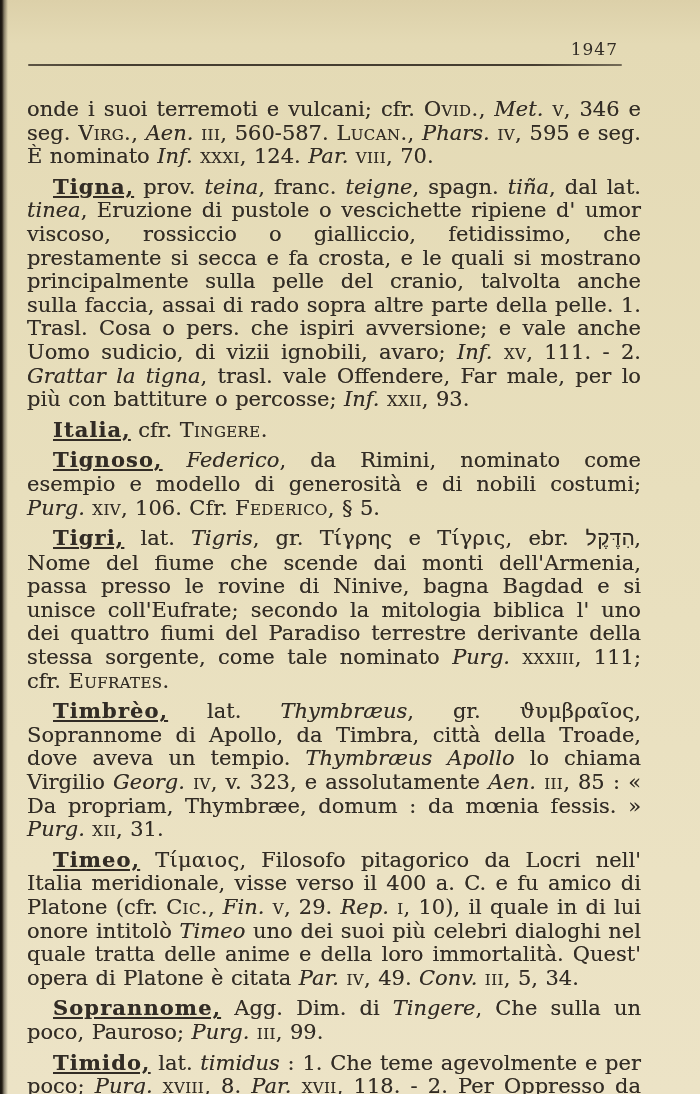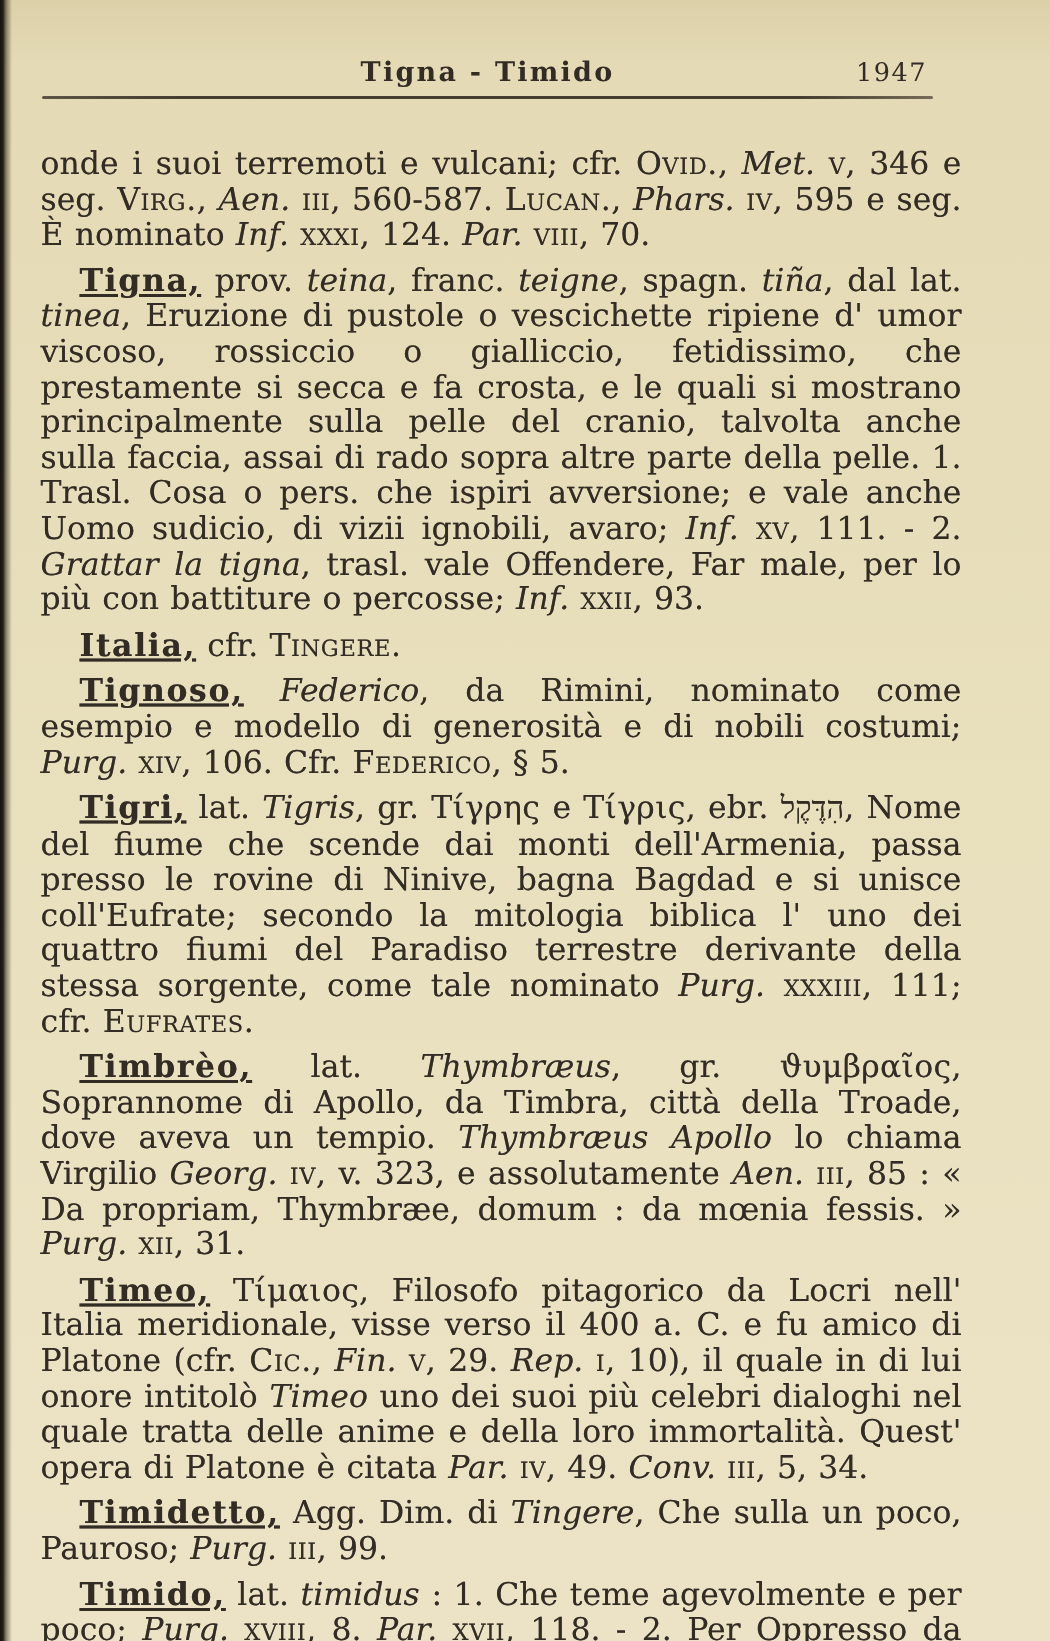--- a/index.html
+++ b/index.html
@@ -51,39 +51,38 @@
     word-spacing:.8px;
   }
   .para{text-indent:26px;}
   .para.no-indent{text-indent:0;}
   .para + .para{margin-top:6px;}
   .seg-plain{}
   .seg-i{font-style:italic;}
   .seg-b{font-weight:700;letter-spacing:1.1px;text-decoration:underline;}
   .seg-sc{font-variant:small-caps;letter-spacing:.4px;}
   .seg-g{letter-spacing:.2px;margin-top:12px;}
-  .seg-he{font-family:Liberation Serif, serif;font-size:.98em;}
+  .seg-he{font-family:Liberation Mono, monospace;font-size:.98em;}
 </style>
 </head>
 <body>
 
 <div class="page">
   <div class="left-edge"></div>
 
   <div class="header">
-    <span class="header-title">Tigna - Timido</span>
     <span class="page-number">1947</span>
   </div>
 
   <div class="rule"></div>
 
   <div class="text-block">
     <p class="para no-indent"><span class="seg-plain">onde i suoi terremoti e vulcani; cfr. </span><span class="seg-sc">Ovid.</span><span class="seg-plain">, </span><span class="seg-i">Met.</span><span class="seg-plain"> </span><span class="seg-sc">v</span><span class="seg-plain">, 346 e seg. </span><span class="seg-sc">Virg.</span><span class="seg-plain">, </span><span class="seg-i">Aen.</span><span class="seg-plain"> </span><span class="seg-sc">iii</span><span class="seg-plain">, 560-587. </span><span class="seg-sc">Lucan.</span><span class="seg-plain">, </span><span class="seg-i">Phars.</span><span class="seg-plain"> </span><span class="seg-sc">iv</span><span class="seg-plain">, 595 e seg. È nominato </span><span class="seg-i">Inf.</span><span class="seg-plain"> </span><span class="seg-sc">xxxi</span><span class="seg-plain">, 124. </span><span class="seg-i">Par.</span><span class="seg-plain"> </span><span class="seg-sc">viii</span><span class="seg-plain">, 70.</span></p>
     <p class="para"><span class="seg-b">Tigna,</span><span class="seg-plain"> prov. </span><span class="seg-i">teina</span><span class="seg-plain">, franc. </span><span class="seg-i">teigne</span><span class="seg-plain">, spagn. </span><span class="seg-i">tiña</span><span class="seg-plain">, dal lat. </span><span class="seg-i">tinea</span><span class="seg-plain">, Eruzione di pustole o vescichette ripiene d' umor viscoso, rossiccio o gialliccio, fetidissimo, che prestamente si secca e fa crosta, e le quali si mostrano principalmente sulla pelle del cranio, talvolta anche sulla faccia, assai di rado sopra altre parte della pelle. 1. Trasl. Cosa o pers. che ispiri avversione; e vale anche Uomo sudicio, di vizii ignobili, avaro; </span><span class="seg-i">Inf.</span><span class="seg-plain"> </span><span class="seg-sc">xv</span><span class="seg-plain">, 111. - 2. </span><span class="seg-i">Grattar la tigna</span><span class="seg-plain">, trasl. vale Offendere, Far male, per lo più con battiture o percosse; </span><span class="seg-i">Inf.</span><span class="seg-plain"> </span><span class="seg-sc">xxii</span><span class="seg-plain">, 93.</span></p>
     <p class="para"><span class="seg-b">Italia,</span><span class="seg-plain"> cfr. </span><span class="seg-sc">Tingere</span><span class="seg-plain">.</span></p>
     <p class="para"><span class="seg-b">Tignoso,</span><span class="seg-plain"> </span><span class="seg-i">Federico</span><span class="seg-plain">, da Rimini, nominato come esempio e modello di generosità e di nobili costumi; </span><span class="seg-i">Purg.</span><span class="seg-plain"> </span><span class="seg-sc">xiv</span><span class="seg-plain">, 106. Cfr. </span><span class="seg-sc">Federico</span><span class="seg-plain">, § 5.</span></p>
     <p class="para"><span class="seg-b">Tigri,</span><span class="seg-plain"> lat. </span><span class="seg-i">Tigris</span><span class="seg-plain">, gr. </span><span class="seg-g">Τίγρης</span><span class="seg-plain"> e </span><span class="seg-g">Τίγρις</span><span class="seg-plain">, ebr. </span><span class="seg-he">הִדֶּקֶל</span><span class="seg-plain">, Nome del fiume che scende dai monti dell'Armenia, passa presso le rovine di Ninive, bagna Bagdad e si unisce coll'Eufrate; secondo la mitologia biblica l' uno dei quattro fiumi del Paradiso terrestre derivante della stessa sorgente, come tale nominato </span><span class="seg-i">Purg.</span><span class="seg-plain"> </span><span class="seg-sc">xxxiii</span><span class="seg-plain">, 111; cfr. </span><span class="seg-sc">Eufrates</span><span class="seg-plain">.</span></p>
     <p class="para"><span class="seg-b">Timbrèo,</span><span class="seg-plain"> lat. </span><span class="seg-i">Thymbræus</span><span class="seg-plain">, gr. </span><span class="seg-g">ϑυμβραῖος</span><span class="seg-plain">, Soprannome di Apollo, da Timbra, città della Troade, dove aveva un tempio. </span><span class="seg-i">Thymbræus Apollo</span><span class="seg-plain"> lo chiama Virgilio </span><span class="seg-i">Georg.</span><span class="seg-plain"> </span><span class="seg-sc">iv</span><span class="seg-plain">, v. 323, e assolutamente </span><span class="seg-i">Aen.</span><span class="seg-plain"> </span><span class="seg-sc">iii</span><span class="seg-plain">, 85 : « Da propriam, Thymbræe, domum : da mœnia fessis. » </span><span class="seg-i">Purg.</span><span class="seg-plain"> </span><span class="seg-sc">xii</span><span class="seg-plain">, 31.</span></p>
     <p class="para"><span class="seg-b">Timeo,</span><span class="seg-plain"> </span><span class="seg-g">Τίμαιος</span><span class="seg-plain">, Filosofo pitagorico da Locri nell' Italia meridionale, visse verso il 400 a. C. e fu amico di Platone (cfr. </span><span class="seg-sc">Cic.</span><span class="seg-plain">, </span><span class="seg-i">Fin.</span><span class="seg-plain"> </span><span class="seg-sc">v</span><span class="seg-plain">, 29. </span><span class="seg-i">Rep.</span><span class="seg-plain"> </span><span class="seg-sc">i</span><span class="seg-plain">, 10), il quale in di lui onore intitolò </span><span class="seg-i">Timeo</span><span class="seg-plain"> uno dei suoi più celebri dialoghi nel quale tratta delle anime e della loro immortalità. Quest' opera di Platone è citata </span><span class="seg-i">Par.</span><span class="seg-plain"> </span><span class="seg-sc">iv</span><span class="seg-plain">, 49. </span><span class="seg-i">Conv.</span><span class="seg-plain"> </span><span class="seg-sc">iii</span><span class="seg-plain">, 5, 34.</span></p>
-    <p class="para"><span class="seg-b">Timidetto,</span><span class="seg-plain"> Agg. Dim. di </span><span class="seg-i">Tingere</span><span class="seg-plain">, Che sulla un poco, Pauroso; </span><span class="seg-i">Purg.</span><span class="seg-plain"> </span><span class="seg-sc">iii</span><span class="seg-plain">, 99.</span></p>
+    <p class="para"><span class="seg-b">Soprannome,</span><span class="seg-plain"> Agg. Dim. di </span><span class="seg-i">Tingere</span><span class="seg-plain">, Che sulla un poco, Pauroso; </span><span class="seg-i">Purg.</span><span class="seg-plain"> </span><span class="seg-sc">iii</span><span class="seg-plain">, 99.</span></p>
     <p class="para"><span class="seg-b">Timido,</span><span class="seg-plain"> lat. </span><span class="seg-i">timidus</span><span class="seg-plain"> : 1. Che teme agevolmente e per poco; </span><span class="seg-i">Purg.</span><span class="seg-plain"> </span><span class="seg-sc">xviii</span><span class="seg-plain">, 8. </span><span class="seg-i">Par.</span><span class="seg-plain"> </span><span class="seg-sc">xvii</span><span class="seg-plain">, 118. - 2. Per Oppresso da timore; </span><span class="seg-i">Inf.</span></p>
   </div>
 </div>
 
 </body></html>

